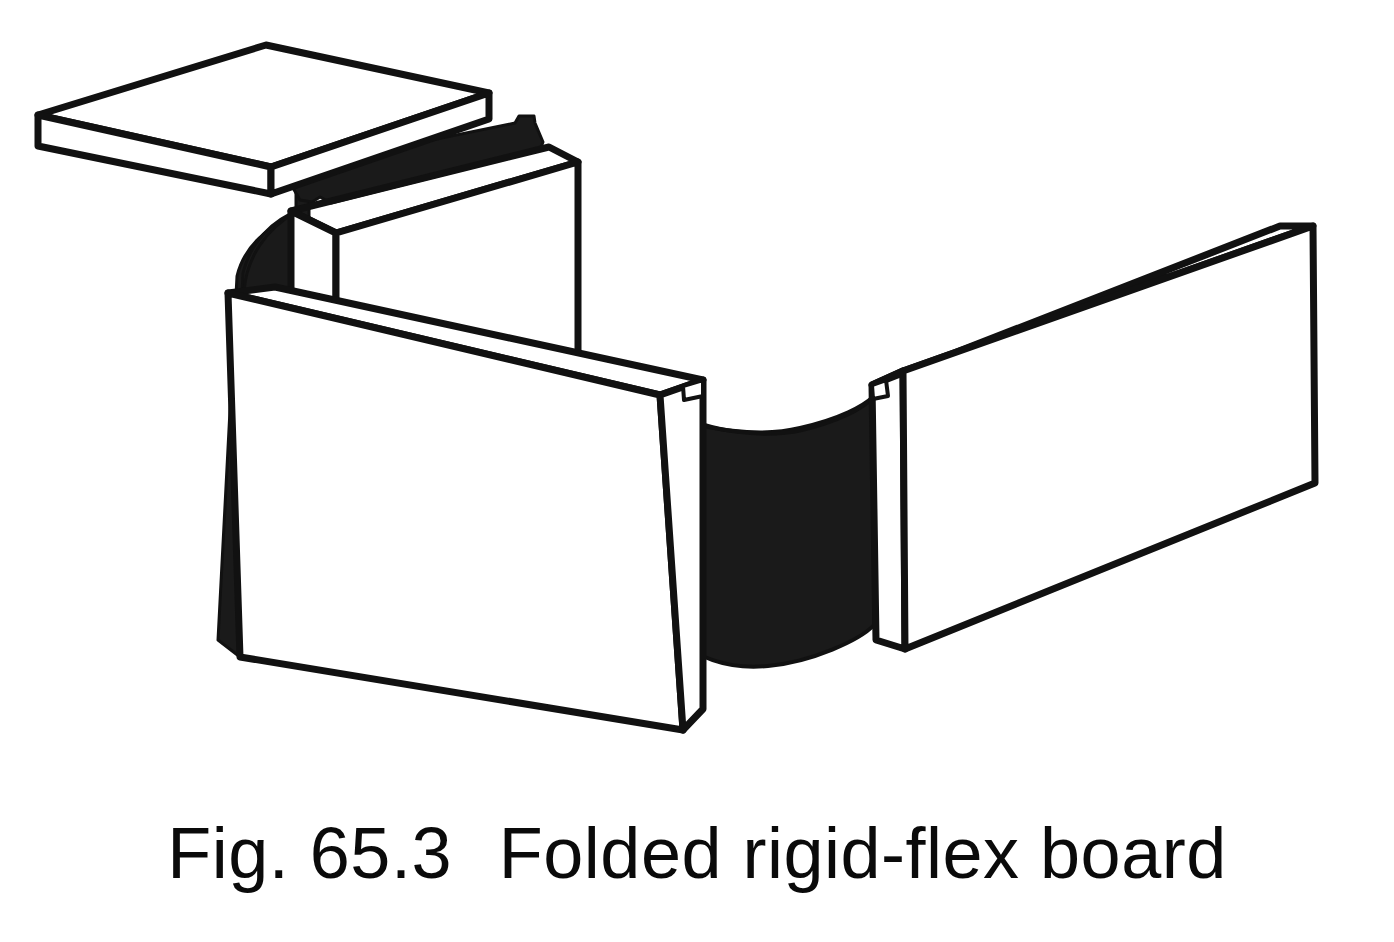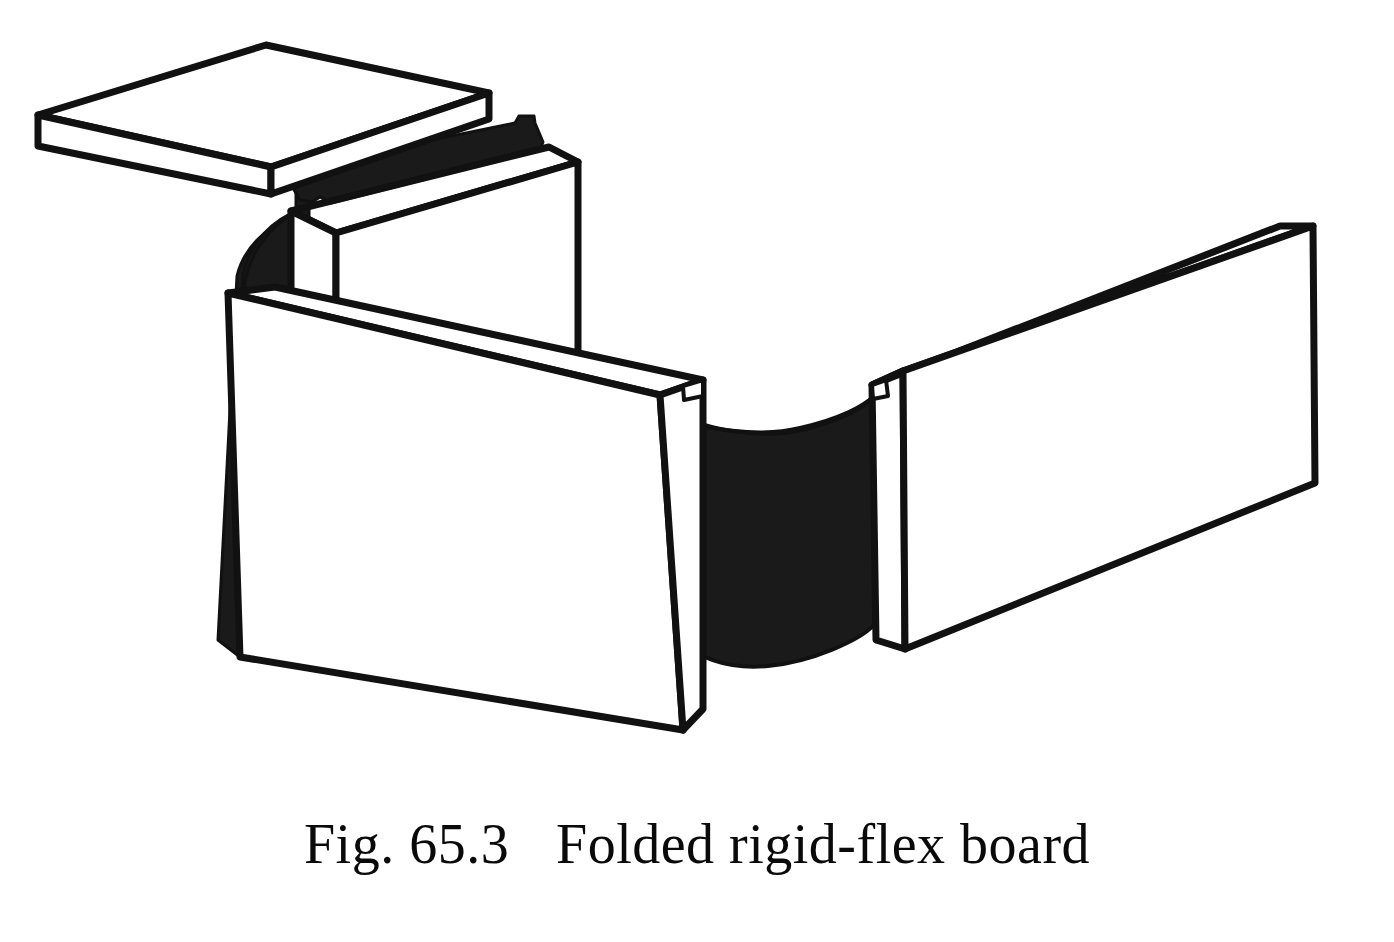--- a/index.html
+++ b/index.html
@@ -30,22 +30,22 @@
   .caption-row {
     position: absolute;
     left: 0;
     top: 812px;
     width: 1394px;
     text-align: center;
     white-space: nowrap;
   }
   .caption-text {
     display: inline-block;
-    font-family: Liberation Serif, serif;
-    font-size: 56px;
+    font-family: Liberation Sans, sans-serif;
+    font-size: 72px;
     font-weight: 400;
     color: #0a0a0a;
     letter-spacing: 0.5px;
   }
   .caption-gap {
     display: inline-block;
     width: 38px;
   }
 </style>
 </head>

